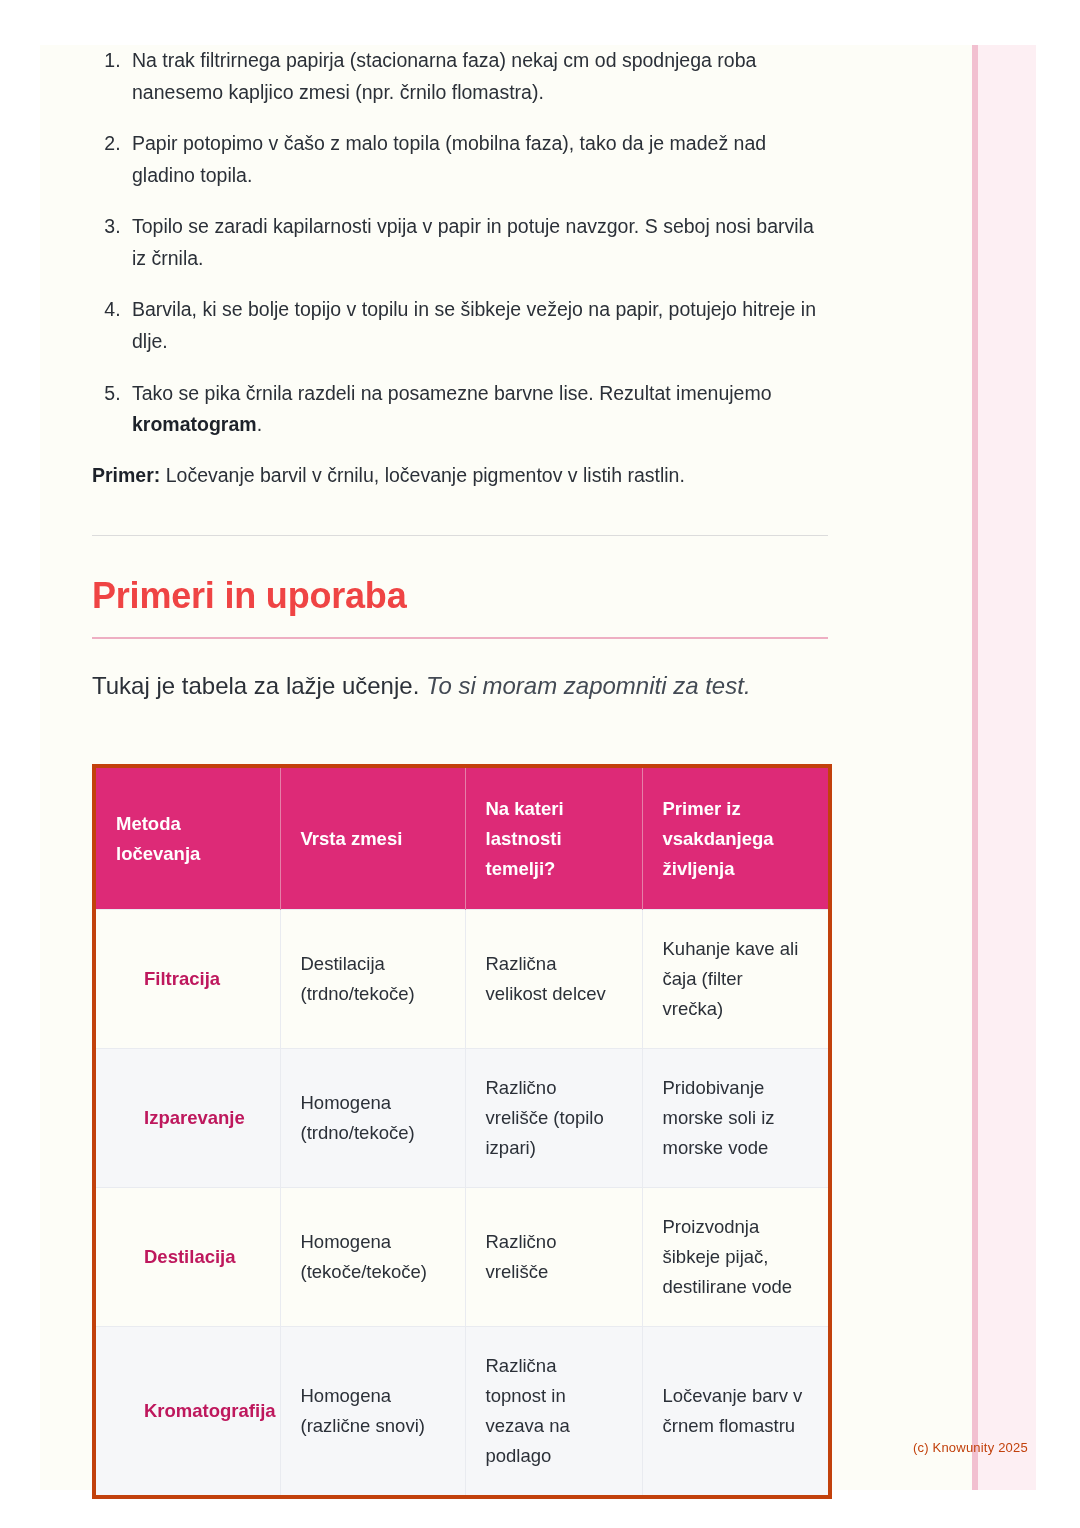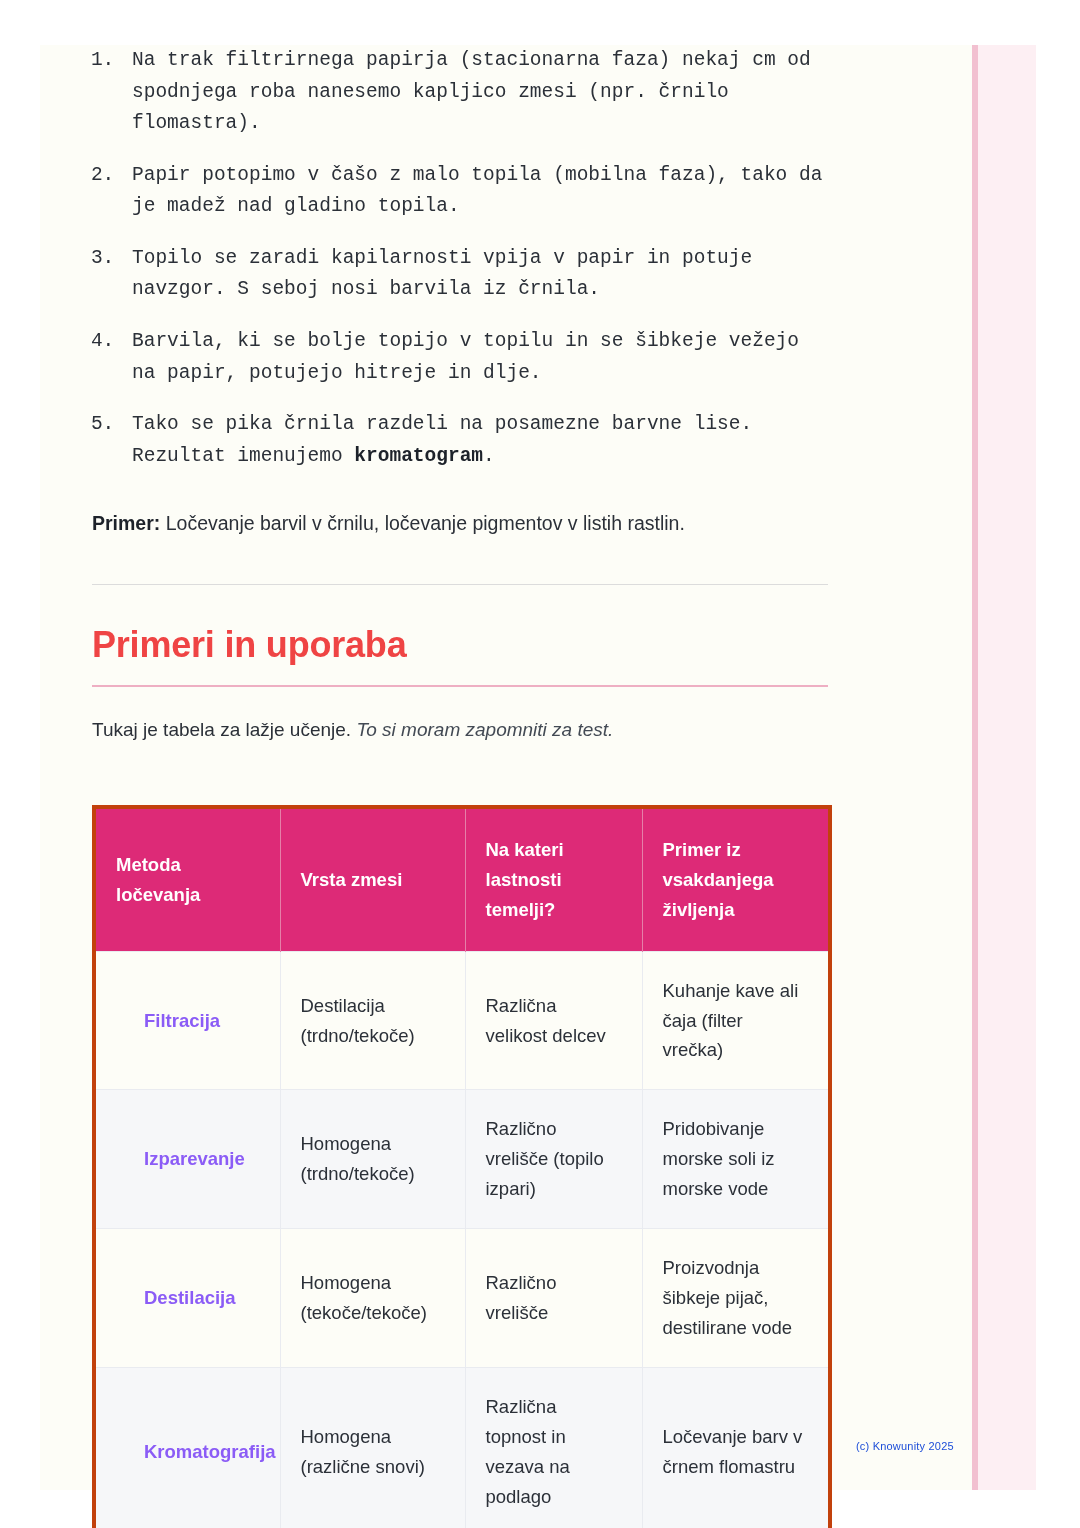--- a/index.html
+++ b/index.html
@@ -54,36 +54,35 @@
     position: absolute;
     left: 92px;
     top: 45px;
     width: 736px;
   }
 
   ol.steps {
     margin: 0;
     padding: 0 0 0 34px;
     list-style: decimal;
-    font-family: Liberation Mono, monospace;
   }
   ol.steps > li {
     font-size: 19.5px;
     line-height: 1.62;
     color: #2b3038;
     margin-bottom: 20px;
     padding-left: 6px;
   }
   ol.steps > li:last-child { margin-bottom: 0; }
   ol.steps > li::marker { color: #2b3038; }
 
   .strong { font-weight: 700; color: #1d222a; }
 
   .primer-line {
-    margin-top: 36px;
+    margin-top: 19px;
     font-size: 19.5px;
     line-height: 1.6;
     color: #2b3038;
   }
 
   .rule-gray {
     margin-top: 44px;
     height: 1px;
     width: 736px;
     background: #dcdcdc;
@@ -100,21 +99,21 @@
 
   .rule-pink {
     margin-top: 21px;
     height: 2px;
     width: 736px;
     background: #eeafc3;
   }
 
   .lead {
     margin-top: 29px;
-    font-size: 19px;
+    font-size: 24px;
     line-height: 1.5;
     color: #2b3038;
   }
   .lead .ital { font-style: italic; color: #434a54; }
 
   
   table.cmp {
     margin-top: 60px;
     width: 736px;
     border-collapse: collapse;
@@ -143,38 +142,38 @@
     font-size: 18.5px;
     line-height: 1.62;
     color: #2b3038;
     vertical-align: middle;
     text-align: left;
     padding: 24px 20px;
     border-right: 1px solid #e9ebf0;
     border-top: 1px solid #e9ebf0;
   }
   table.cmp tbody td:last-child { border-right: none; }
-  table.cmp tbody td.method { font-weight: 700; color: #8b5cf6; padding-left: 48px; }
+  table.cmp tbody td.method { font-weight: 700; color: #be185d; padding-left: 48px; }
 
   table.cmp tbody tr.odd  td { background: #fdfdf7; }
   table.cmp tbody tr.even td { background: #f6f7f9; }
 
   .rule-bottom {
     margin-top: 46px;
     height: 2px;
     width: 736px;
     background: #d9d9d9;
   }
 
   .watermark {
     position: absolute;
-    left: 856px;
+    left: 913px;
     top: 1440px;
-    font-size: 11px;
-    color: #1d4ed8;
+    font-size: 13px;
+    color: #c2410c;
     letter-spacing: 0.2px;
     white-space: nowrap;
     z-index: 5;
   }
 </style>
 </head>
 <body>
 
 <div id="page">
 

